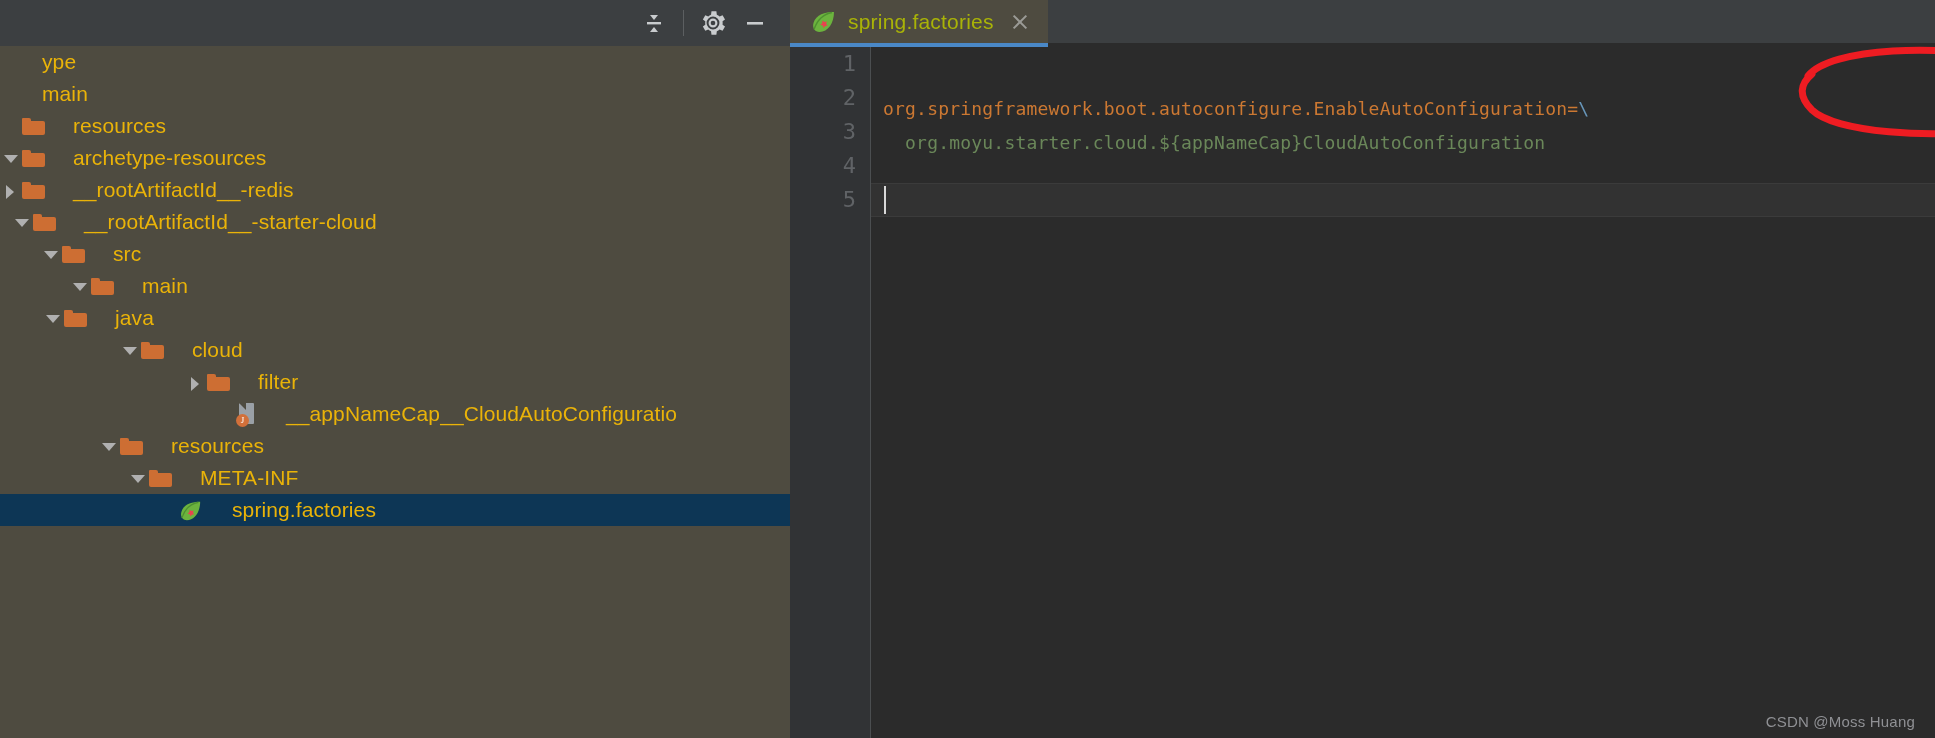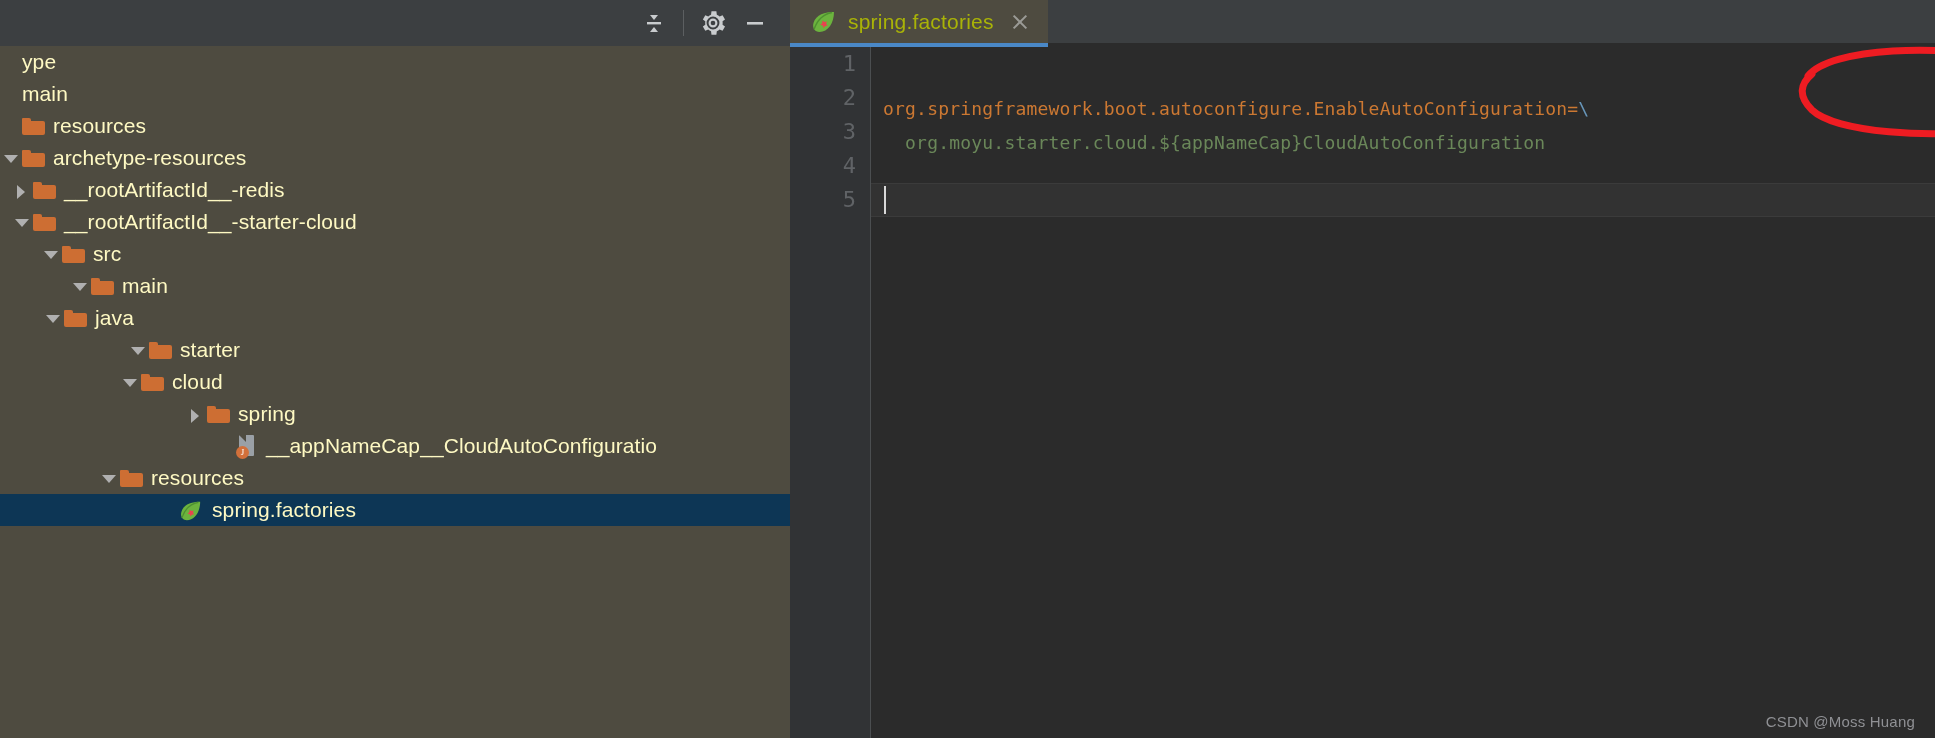--- a/index.html
+++ b/index.html
@@ -78,23 +78,24 @@
     display: flex;
     align-items: center;
     font-size: 21px;
     color: #a9b307;
     cursor: default;
   }
   .tree-row.selected {
     background: #0d3655;
   }
   .tree-row .label {
-    color: #fef9c3;
+    color: #eab308;
     font-size: 21px;
     letter-spacing: 0.1px;
+    margin-left: 20px;
   }
   .arrow {
     width: 22px;
     height: 32px;
     flex: 0 0 22px;
     position: relative;
   }
   .arrow.down::after {
     content: "";
     position: absolute;
@@ -360,73 +361,73 @@
         <div class="tree-row">
           <span class="arrow none"></span>
           <span class="ico folder"></span>
           <span class="label">resources</span>
         </div>
         <div class="tree-row">
           <span class="arrow down"></span>
           <span class="ico folder"></span>
           <span class="label">archetype-resources</span>
         </div>
+        <div class="tree-row" style="">
+          <span class="arrow right"></span>
+          <span class="ico folder"></span>
+          <span class="label">__rootArtifactId__-redis</span>
+        </div>
         <div class="tree-row" style="padding-left: 11px;">
-          <span class="arrow right"></span>
-          <span class="ico folder"></span>
-          <span class="label">__rootArtifactId__-redis</span>
-        </div>
-        <div class="tree-row" style="padding-left: 11px;">
           <span class="arrow down"></span>
           <span class="ico folder"></span>
           <span class="label">__rootArtifactId__-starter-cloud</span>
         </div>
         <div class="tree-row" style="padding-left: 40px;">
           <span class="arrow down"></span>
           <span class="ico folder"></span>
           <span class="label">src</span>
         </div>
         <div class="tree-row" style="padding-left: 69px;">
           <span class="arrow down"></span>
           <span class="ico folder"></span>
           <span class="label">main</span>
         </div>
         <div class="tree-row" style="padding-left: 42px;">
           <span class="arrow down"></span>
           <span class="ico folder"></span>
           <span class="label">java</span>
-        </div>
-        <div class="tree-row" style="padding-left: 127px;">
-          <span class="arrow down"></span>
-          <span class="ico folder"></span>
-          <span class="label">starter</span>
         </div>
         <div class="tree-row" style="padding-left: 119px;">
           <span class="arrow down"></span>
           <span class="ico folder"></span>
           <span class="label">cloud</span>
         </div>
         <div class="tree-row" style="padding-left: 185px;">
           <span class="arrow right"></span>
           <span class="ico folder"></span>
-          <span class="label">spring</span>
+          <span class="label">filter</span>
         </div>
         <div class="tree-row" style="padding-left: 214px;">
           <span class="arrow none"></span>
           <span class="ico java">
             <span class="page"></span>
             <span class="fold"></span>
             <span class="badge">J</span>
           </span>
           <span class="label">__appNameCap__CloudAutoConfiguratio</span>
         </div>
         <div class="tree-row" style="padding-left: 98px;">
           <span class="arrow down"></span>
           <span class="ico folder"></span>
           <span class="label">resources</span>
+        </div>
+        <div class="tree-row" style="padding-left: 127px;">
+          <span class="arrow down"></span>
+          <span class="ico folder"></span>
+          <span class="label">META-INF</span>
         </div>
         <div class="tree-row selected" style="padding-left: 156px;">
           <span class="arrow none"></span>
           <span class="ico spring"><svg width="26" height="22" viewBox="0 0 28 24">
               <path d="M24 2c-9 0-18 2.5-20.5 11C2 18 5 22 9.5 22 18 22 24 13 24 2z" fill="#6cb33e"></path>
               <path d="M22 2.5C14 4 7.5 9 4 19.5" stroke="#4e9130" stroke-width="1.3" fill="none"></path>
               <path d="M12.5 10.5l2 1.6 2.4-.7-.8 2.4 1.5 2-2.5.1-1.5 2-1-2.3-2.4-.8 2-1.5z" fill="#e8434f"></path>
             </svg></span>
           <span class="label">spring.factories</span>
         </div>

